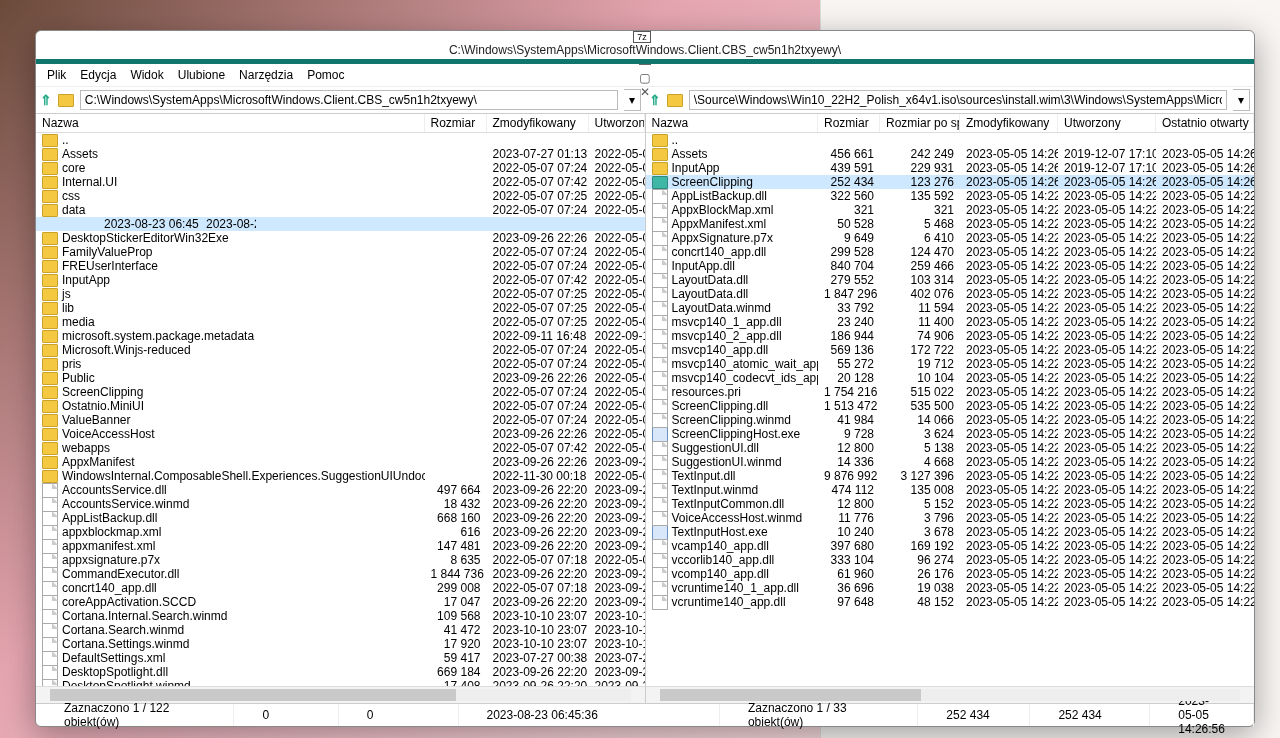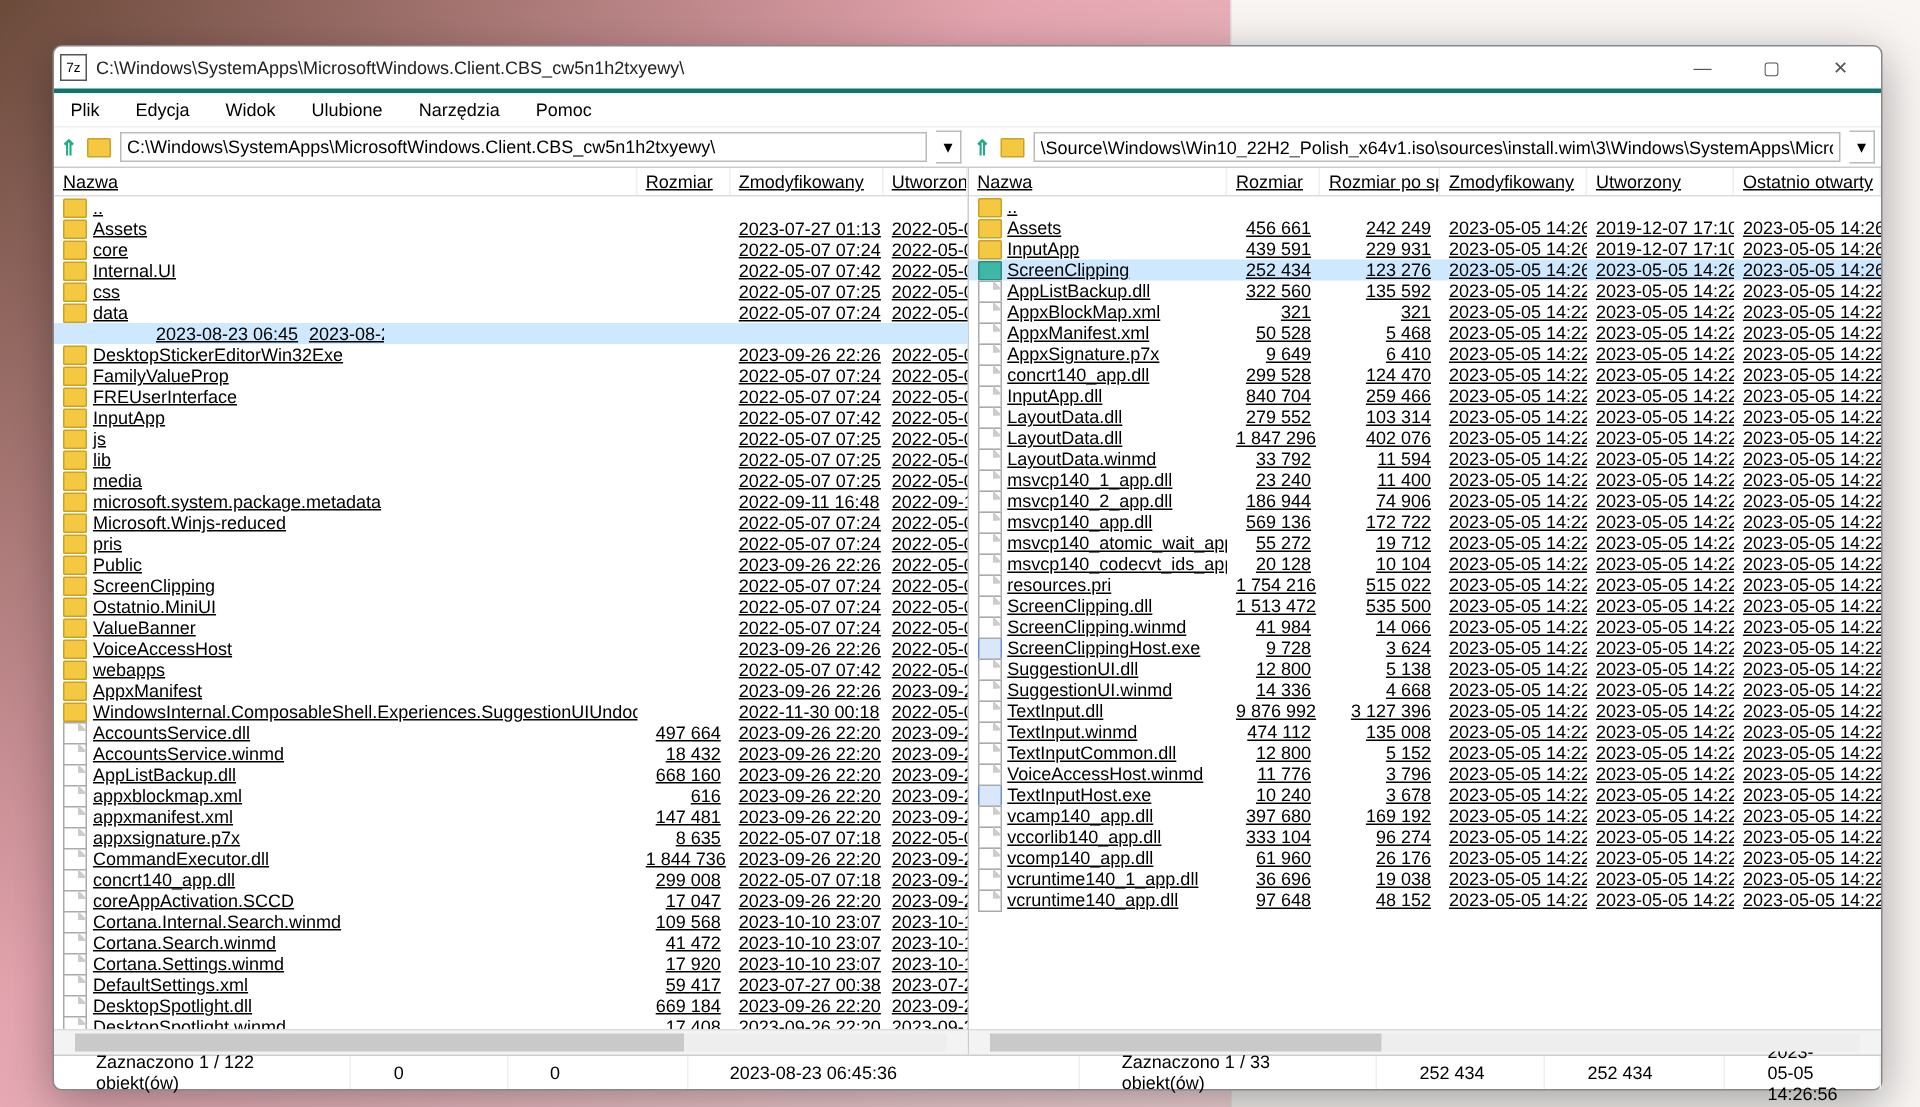--- a/index.html
+++ b/index.html
@@ -1,33 +1,33 @@
 <!DOCTYPE html>
 <html><head>
 <meta charset="utf-8">
 <style>
   :root { font-family: "Segoe UI", Tahoma, sans-serif; font-size: 12px; }
   body { margin: 0; background: linear-gradient(135deg,#6b4a3a,#e5a5b0,#f1cfd4,#fbe9e7); width:1280px; height:738px; overflow:hidden; position:relative; }
   .bgcol { position:absolute; right:0; top:0; width:460px; height:100%; background:#f8f5f3; border-left:1px solid #ddd; padding:40px 8px; box-sizing:border-box; color:#333; line-height:1.4; }
   .bgcol p { margin:0 0 6px 0; white-space:nowrap; overflow:hidden; }
   .win { position:absolute; left:35px; top:30px; width:1218px; height:695px; background:#fff; border:1px solid #888; border-radius:6px; box-shadow:0 8px 32px rgba(0,0,0,.35); display:flex; flex-direction:column; }
-  .titlebar { height:28px; display:flex; align-items:center; padding:0 4px; border-bottom:3px solid #0f766e; }
+  .titlebar { height:28px; display:flex; align-items:center; padding:0 4px; border-bottom:5px solid #0f766e;flex-direction:column; }
   .titlebar .icon { width:16px; height:16px; border:1px solid #555; font-size:9px; display:flex; align-items:center; justify-content:center; margin-right:6px; }
   .titlebar .title { flex:1; color:#222; }
   .wctrl { width:46px; height:28px; display:flex; align-items:center; justify-content:center; color:#555; }
-  .menubar { height:22px; display:flex; align-items:center; padding:0 4px; gap:10px; border-bottom:1px solid #eee; }
+  .menubar { height:22px; display:flex; align-items:center; padding:0 4px; gap:0; border-bottom:1px solid #eee; }
   .menubar span { padding:2px 7px; }
   .addrrow { height:26px; display:flex; border-bottom:1px solid #ccc; }
   .addr { flex:1; display:flex; align-items:center; padding:0 4px; gap:6px; }
   .addr .up { color:#2a8; font-weight:bold; font-size:14px; }
   .addr .fld { width:14px; height:11px; background:#f5c842; border:1px solid #c9a227; border-radius:1px; }
   .addr input { flex:1; border:1px solid #bbb; height:18px; padding:0 4px; background:#fff; font:inherit; }
   .addr .dd { border:1px solid #bbb; border-left:0; height:20px; width:16px; display:flex; align-items:center; justify-content:center; }
   .panels { flex:1; display:flex; min-height:0; }
-  .panel { flex:1; display:flex; flex-direction:column; min-width:0; border-right:1px solid #ccc;text-decoration:underline; }
+  .panel { flex:1; display:flex; flex-direction:column; min-width:0; border-right:1px solid #ccc; }
   .panel:last-child { border-right:0; }
   .hdr { display:flex; border-bottom:1px solid #ddd; background:#fff; font-weight:400; }
   .hdr div, .row div.c { padding:2px 6px; white-space:nowrap; overflow:hidden; text-overflow:clip; box-sizing:border-box; }
   .hdr div { border-right:1px solid #eee; }
   .rows { flex:1; overflow-y:auto; overflow-x:auto; position:relative; }
   .row { display:flex; height:14px; align-items:center; line-height:14px;}
   .row.sel { background:#cde8ff; }
   .ic { width:14px; height:11px; margin-right:4px; flex:0 0 14px; border-radius:1px; display:inline-block; }
   .ic.folder { background:#f5c842; border:1px solid #c9a227; }
   .ic.folder.teal { background:#3fb7a6; border-color:#2d8a7d; }

